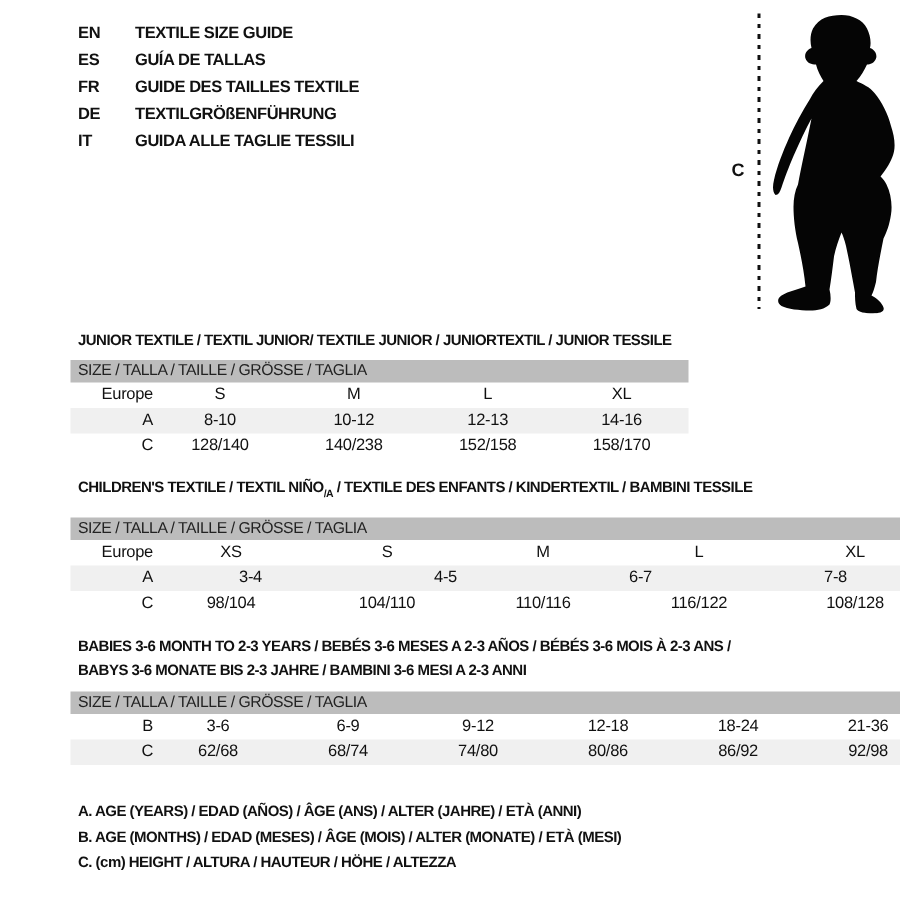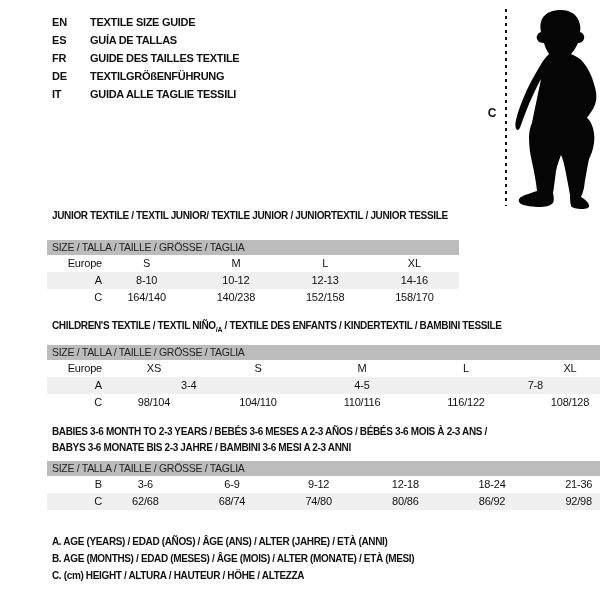--- a/index.html
+++ b/index.html
@@ -107,40 +107,40 @@
       C16 145 15 136 15 129 C15 123 16 118 18 114
       C20 103 23 90 27 70 C23 77 19 86 15 95
       C12 102 9 110 7 116 C6 119 5 121 3 121
       C1 119 1 115 2 111 C4 102 8 92 12 83
       C16 74 21 65 26 57 C28 53 31 49 35 45
       C33 42 31 38 30 34 C27 34 24 33 23 30
       C22 27 24 24 27 23 C26 19 26 14 28 10
       C32 3 39 1 47 1 Z"></path>
   </svg>
 
-  <div class="sec-title" style="top:208px;">JUNIOR TEXTILE / TEXTIL JUNIOR/ TEXTILE JUNIOR / JUNIORTEXTIL / JUNIOR TESSILE</div>
+  <div class="sec-title" style="top:220px;">JUNIOR TEXTILE / TEXTIL JUNIOR/ TEXTILE JUNIOR / JUNIORTEXTIL / JUNIOR TESSILE</div>
   <div class="tbl" style="top:240px;width:412px;">
     <div class="band">SIZE / TALLA / TAILLE / GRÖSSE / TAGLIA</div>
     <div class="row">
       <span class="lbl">Europe</span>
       <span class="cell">S</span>
       <span class="cell">M</span>
       <span class="cell">L</span>
       <span class="cell">XL</span>
     </div>
     <div class="row alt">
       <span class="lbl">A</span>
       <span class="cell">8-10</span>
       <span class="cell">10-12</span>
       <span class="cell">12-13</span>
       <span class="cell">14-16</span>
     </div>
     <div class="row">
       <span class="lbl">C</span>
-      <span class="cell">164/140</span>
+      <span class="cell">128/140</span>
       <span class="cell">140/238</span>
       <span class="cell">152/158</span>
       <span class="cell">158/170</span>
     </div>
   </div>
 
   <div class="sec-title" style="top:318px;"><span>CHILDREN'S TEXTILE / TEXTIL NIÑO</span><sub>/A</sub><span> / TEXTILE DES ENFANTS / KINDERTEXTIL / BAMBINI TESSILE</span></div>
   <div class="tbl" style="top:345px;width:575px;">
     <div class="band">SIZE / TALLA / TAILLE / GRÖSSE / TAGLIA</div>
     <div class="row">
@@ -148,20 +148,21 @@
       <span class="cell">XS</span>
       <span class="cell">S</span>
       <span class="cell">M</span>
       <span class="cell">L</span>
       <span class="cell">XL</span>
     </div>
     <div class="row alt">
       <span class="lbl">A</span>
       <span class="cell">3-4</span>
       <span class="cell">4-5</span>
+      <span class="cell">6-7</span>
       <span class="cell">7-8</span>
     </div>
     <div class="row">
       <span class="lbl">C</span>
       <span class="cell">98/104</span>
       <span class="cell">104/110</span>
       <span class="cell">110/116</span>
       <span class="cell">116/122</span>
       <span class="cell">108/128</span>
     </div>

